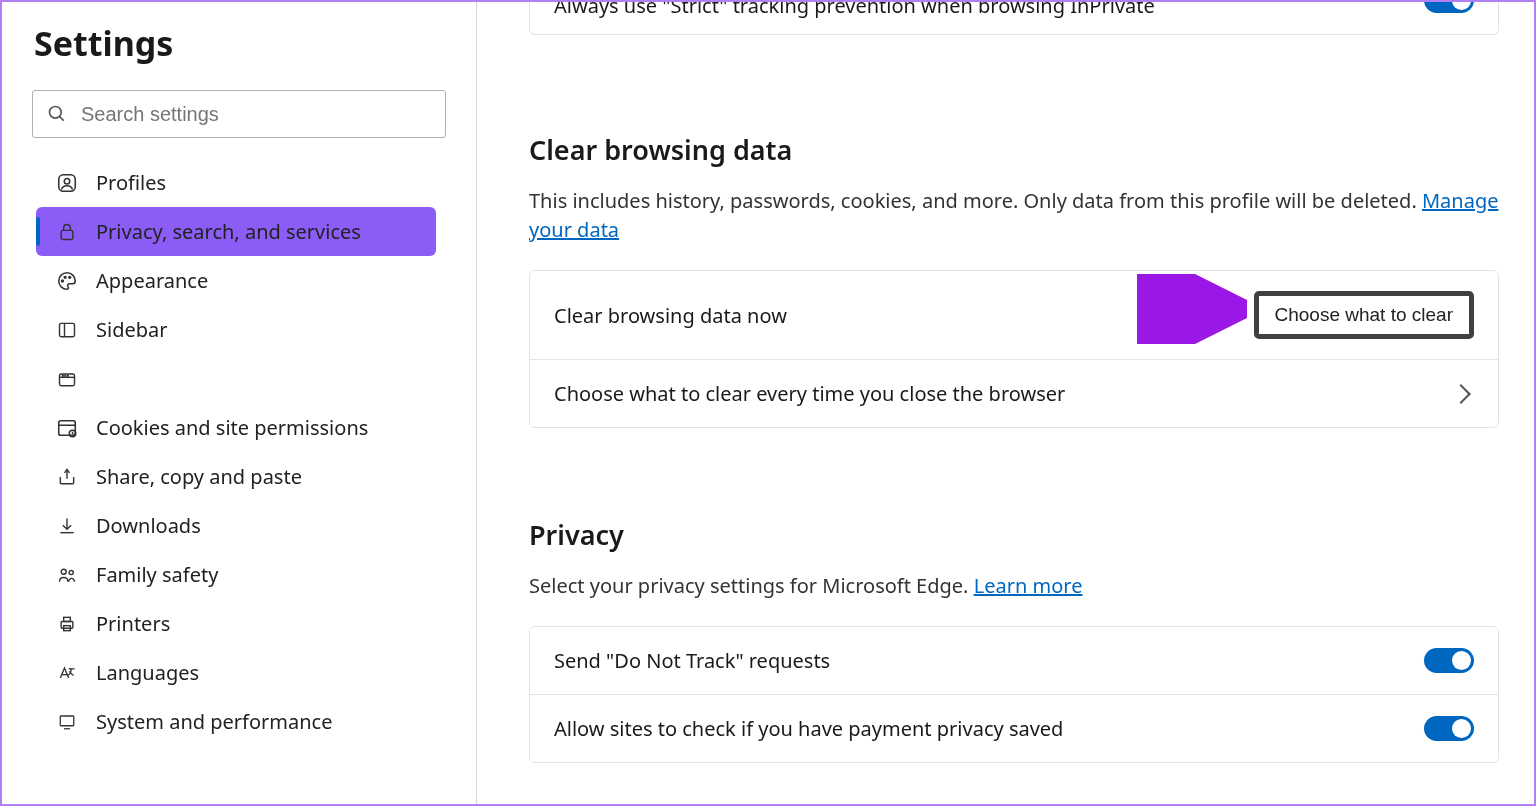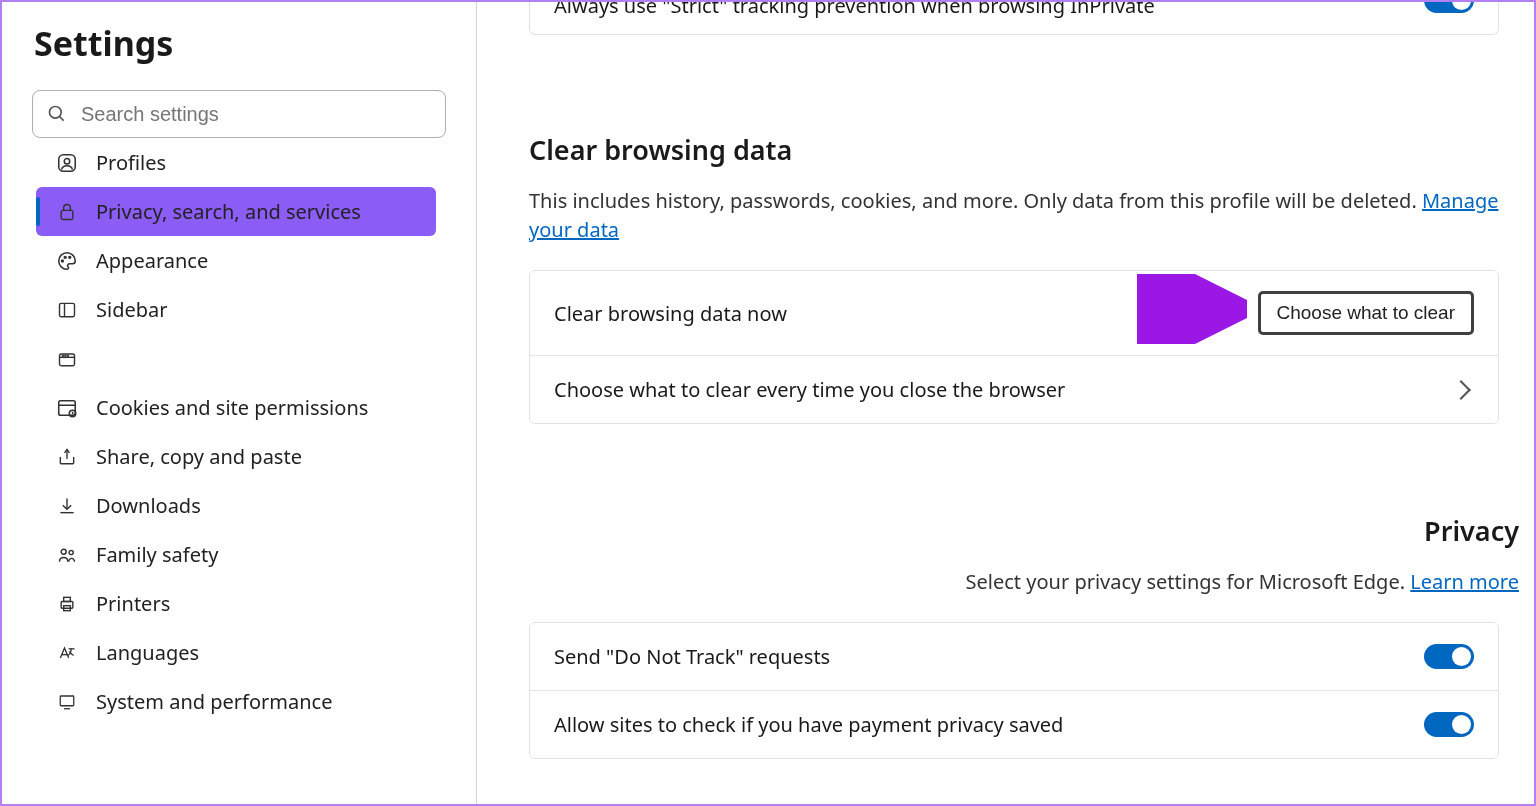--- a/index.html
+++ b/index.html
@@ -24,23 +24,24 @@
   }
   .sidebar h1 {
     font-size: 34px;
     font-weight: 700;
     margin: 0 0 24px 2px;
   }
   .search-box {
     display: flex;
     align-items: center;
     border: 1px solid #b0b0b0;
-    border-radius: 8px;
+    border-radius: 3px;
     height: 48px;
     padding: 0 14px;
+    margin-bottom: 20px;
   }
   .search-box svg { flex: 0 0 auto; }
   .search-box input {
     border: none;
     outline: none;
     font-size: 20px;
     margin-left: 14px;
     width: 100%;
     color: #555;
   }
@@ -144,21 +145,21 @@
     position: absolute;
     right: 3px;
     top: 3px;
     width: 19px;
     height: 19px;
     background: #fff;
     border-radius: 50%;
   }
   
   .btn-outline {
-    border: 3px solid #404040;
+    border: 5px solid #404040;
     background: #fff;
     border-radius: 5px;
     padding: 8px 16px;
     font-size: 19px;
     color: #222;
     cursor: pointer;
   }
   
   .chevron {
     width: 14px; height: 14px;
@@ -333,21 +334,21 @@
         <span class="row-label">Clear browsing data now</span>
         <button class="btn-outline">Choose what to clear</button>
       </div>
       <div class="card-row">
         <span class="row-label">Choose what to clear every time you close the browser</span>
         <span class="chevron"></span>
       </div>
     </div>
   </div>
 
-  <div class="section" style="margin-top:88px; width:990px;text-align:right;">
+  <div class="section" style="margin-top:88px; width:990px;">
     <h2 class="section-title">Privacy</h2>
     <p class="section-desc">
       <span>Select your privacy settings for Microsoft Edge. </span><a href="#">Learn more</a>
     </p>
     <div class="card-group" style="width:970px;">
       <div class="card-row">
         <span class="row-label">Send "Do Not Track" requests</span>
         <span class="toggle"></span>
       </div>
       <div class="card-row">

